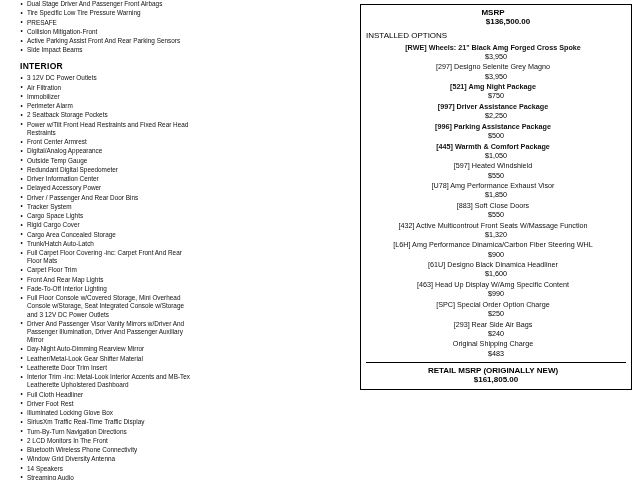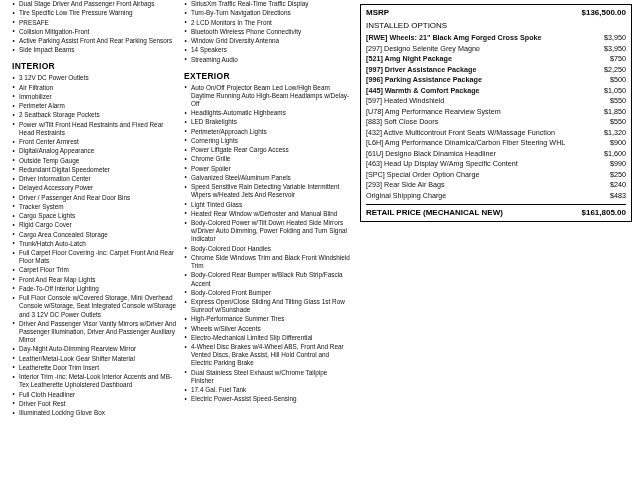--- a/index.html
+++ b/index.html
@@ -19,21 +19,22 @@
     width: 640px;
     height: 480px;
     box-sizing: border-box;
     display: flex;
     flex-direction: row;
   }
   
   .features {
     width: 356px;
     display: flex;
-    padding: 0 0 0 12px;
+    flex-direction: column;
+    padding: 0 0 0 20px;
     box-sizing: border-box;
     justify-content: space-between;
   }
   .feat-col {
     width: 176px;
     box-sizing: border-box;
     padding-right: 6px;
   }
   .sec-title {
     font-size: 8.5px;
@@ -72,25 +73,26 @@
     padding: 4px 6px 0 4px;
   }
   .price-box {
     border: 1px solid #000;
     box-sizing: border-box;
     width: 272px;
     padding: 3px 5px 4px 5px;
   }
   .row {
     display: flex;
-    align-items: flex-end;
+    align-items: center;
     justify-content: space-between;
     font-size: 7.2px;
     line-height: 9.3px;
     margin-bottom: 1.2px;
+    flex-direction: column;
   }
   .row .lbl {
     flex: 1 1 auto;
     padding-right: 6px;
   }
   .row .amt {
     flex: 0 0 auto;
     text-align: right;
     white-space: nowrap;
   }
@@ -248,21 +250,21 @@
       </div>
       <div class="row opt bold">
         <div class="lbl">[445] Warmth &amp; Comfort Package</div>
         <div class="amt">$1,050</div>
       </div>
       <div class="row opt">
         <div class="lbl">[597] Heated Windshield</div>
         <div class="amt">$550</div>
       </div>
       <div class="row opt">
-        <div class="lbl">[U78] Amg Performance Rearview System</div>
+        <div class="lbl">[U78] Amg Performance Exhaust Visor</div>
         <div class="amt">$1,850</div>
       </div>
       <div class="row opt">
         <div class="lbl">[883] Soft Close Doors</div>
         <div class="amt">$550</div>
       </div>
       <div class="row opt">
         <div class="lbl">[432] Active Multicontrout Front Seats W/Massage Function</div>
         <div class="amt">$1,320</div>
       </div>
@@ -287,20 +289,20 @@
         <div class="amt">$240</div>
       </div>
       <div class="row opt">
         <div class="lbl">Original Shipping Charge</div>
         <div class="amt">$483</div>
       </div>
 
       <hr class="hr">
 
       <div class="row retail">
-        <div class="lbl">RETAIL PRICE (MECHANICAL NEW)</div>
+        <div class="lbl">RETAIL MSRP (ORIGINALLY NEW)</div>
         <div class="amt">$161,805.00</div>
       </div>
 
     </div>
   </div>
 
 </div>
 
 </body></html>

